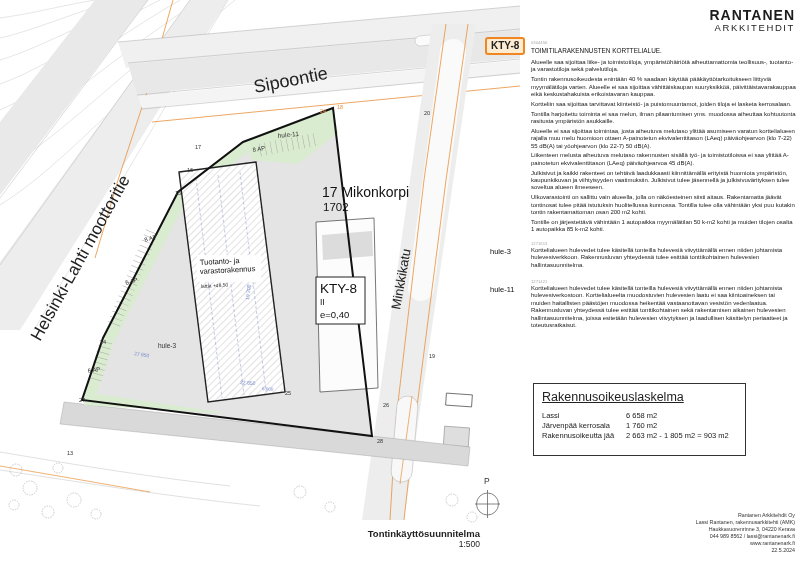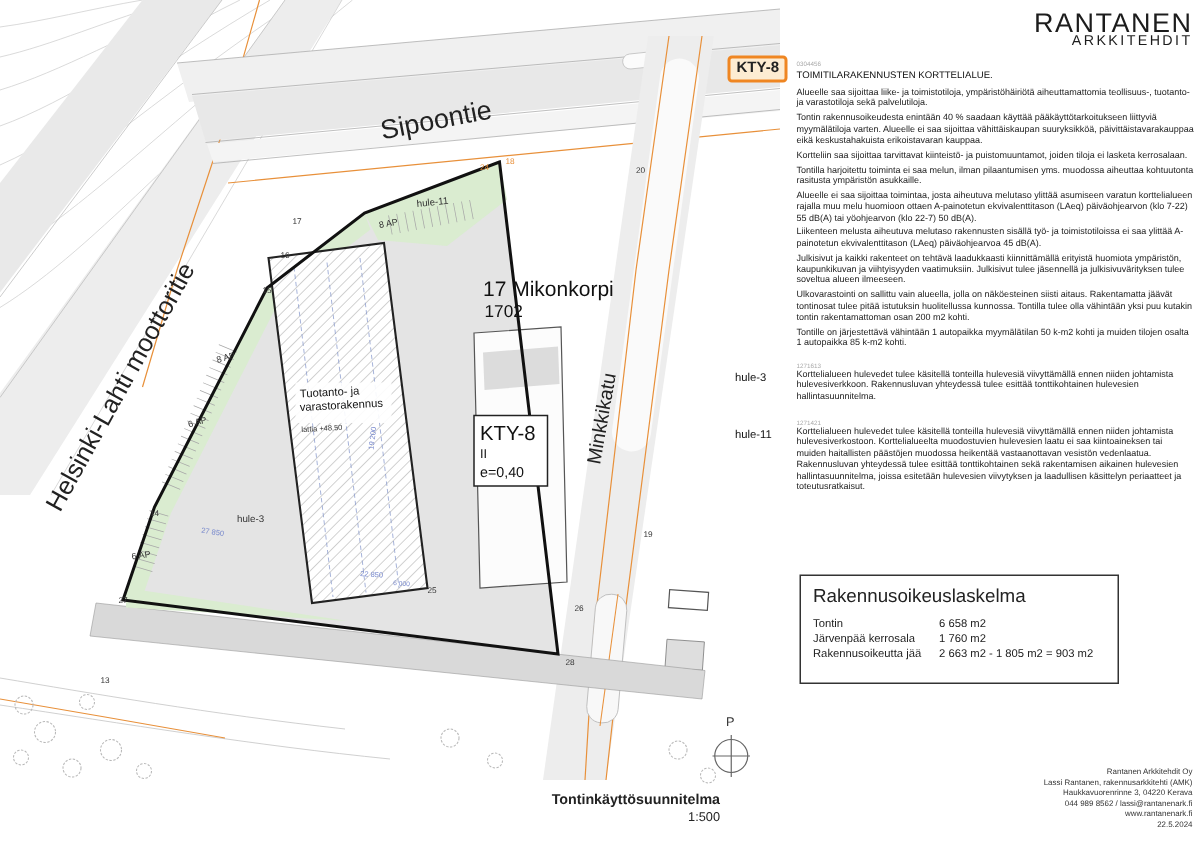--- a/index.html
+++ b/index.html
@@ -1,32 +1,32 @@
 <!DOCTYPE html>
 <html><head>
 <meta charset="utf-8">
 <style>
   html,body{margin:0;padding:0;background:#fff;}
   #page{position:relative;width:800px;height:565px;background:#ffffff;overflow:hidden;
         font-family:"Liberation Sans","DejaVu Sans",sans-serif;color:#1a1a1a;}
   #plan-svg{position:absolute;left:0;top:0;}
   
   .logo{position:absolute;right:5px;top:8px;text-align:right;color:#1c1c1c;}
-  .logo .l1{font-size:18px;font-weight:normal;letter-spacing:1px;line-height:14px;padding-left:26px;}
+  .logo .l1{font-size:14px;font-weight:bold;letter-spacing:1px;line-height:14px;padding-left:26px;}
   .logo .l2{font-size:9.5px;letter-spacing:1.6px;line-height:11px;}
   .badge{position:absolute;left:485px;top:37px;border:2px solid #ef8622;border-radius:3px;
          background:#fdecd2;font-size:10px;font-weight:bold;padding:0 4px;line-height:14px;color:#222;}
   .code{position:absolute;left:531px;font-size:4.2px;color:#a9a9a9;line-height:5px;}
   .reg-title{position:absolute;left:531px;top:47px;font-size:6.4px;color:#111;}
   .reg-body{position:absolute;left:531px;top:59px;width:265px;font-size:6px;line-height:7.4px;color:#222;}
   .reg-body p{margin:0 0 2.4px 0;}
   .hule-label{position:absolute;left:490px;font-size:7.5px;color:#111;}
   .hule-text{position:absolute;left:531px;width:265px;font-size:6px;line-height:7.4px;color:#222;}
   .calc-box{position:absolute;left:533px;top:383px;width:211px;height:71px;border:1px solid #333;background:#fff;}
-  .calc-title{font-size:12.5px;color:#222;margin:6px 0 7px 8px;}
+  .calc-title{font-size:12.5px;color:#222;margin:6px 0 7px 8px;text-decoration:underline;}
   .calc-row{display:flex;font-size:7.5px;line-height:10px;margin-left:8px;color:#222;}
   .calc-row .cl{width:84px;}
   .foot-left{position:absolute;left:14px;top:523px;font-size:7px;line-height:9px;color:#222;}
   .foot-left .t{font-size:8px;font-weight:bold;}
   .foot-center{position:absolute;left:310px;top:528px;width:170px;text-align:right;color:#222;}
   .foot-center .t{font-size:9.5px;font-weight:bold;}
   .foot-center .s{font-size:8.5px;}
   .foot-right{position:absolute;right:5px;top:512px;text-align:right;font-size:5.3px;line-height:6.9px;color:#333;}
 </style>
 </head>
@@ -218,21 +218,21 @@
   <div class="hule-label" style="top:247px">hule-3</div>
   <div class="hule-text" style="top:247px">Korttelialueen hulevedet tulee käsitellä tonteilla hulevesiä viivyttämällä ennen niiden johtamista hulevesiverkkoon. Rakennusluvan yhteydessä tulee esittää tonttikohtainen hulevesien hallintasuunnitelma.</div>
 
   <div class="code" style="top:279px">1271421</div>
   <div class="hule-label" style="top:285px">hule-11</div>
   <div class="hule-text" style="top:285px">Korttelialueen hulevedet tulee käsitellä tonteilla hulevesiä viivyttämällä ennen niiden johtamista hulevesiverkostoon. Korttelialueelta muodostuvien hulevesien laatu ei saa kiintoaineksen tai muiden haitallisten päästöjen muodossa heikentää vastaanottavan vesistön vedenlaatua. Rakennusluvan yhteydessä tulee esittää tonttikohtainen sekä rakentamisen aikainen hulevesien hallintasuunnitelma, joissa esitetään hulevesien viivytyksen ja laadullisen käsittelyn periaatteet ja toteutusratkaisut.</div>
 
   <div class="calc-box">
     <div class="calc-title">Rakennusoikeuslaskelma</div>
     <div class="calc-row">
-      <span class="cl">Tontin</span>
+      <span class="cl">Lassi</span>
       <span class="cv">6 658 m2</span>
     </div>
     <div class="calc-row">
       <span class="cl">Järvenpää kerrosala</span>
       <span class="cv">1 760 m2</span>
     </div>
     <div class="calc-row">
       <span class="cl">Rakennusoikeutta jää</span>
       <span class="cv">2 663 m2 - 1 805 m2 = 903 m2</span>
     </div>

